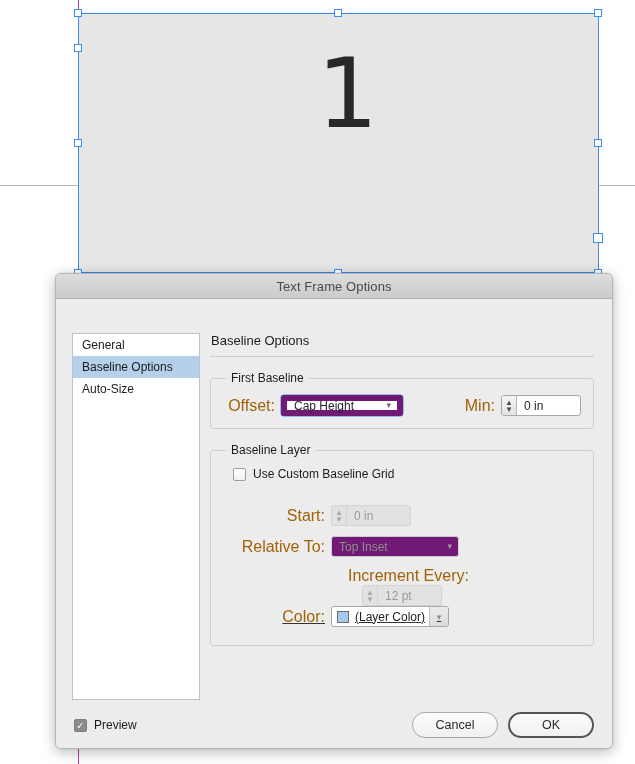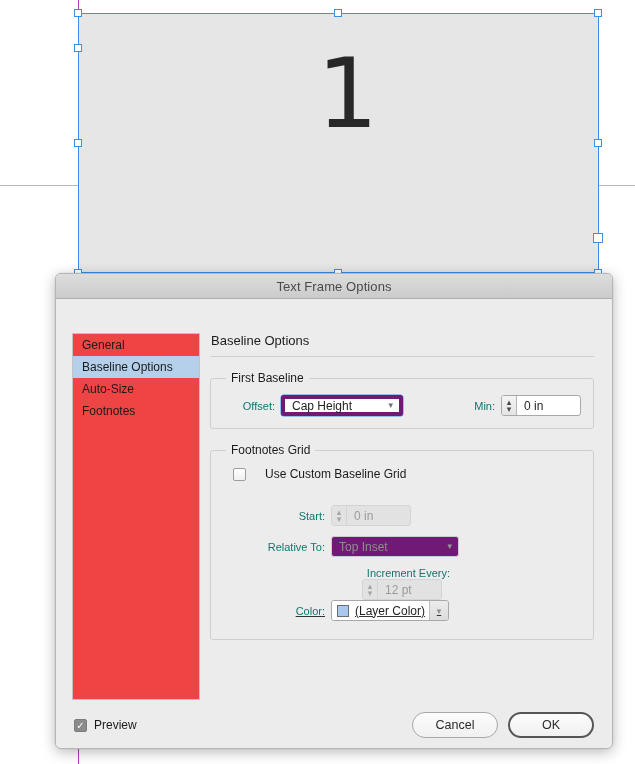--- a/index.html
+++ b/index.html
@@ -80,21 +80,21 @@
     position: relative;
     height: 450px;
     background: #ececec;
   }
 
   
   #sidebar {
     position: absolute;
     left: 16px; top: 34px;
     width: 128px; height: 367px;
-    background: #ef4444;
+    background: #ffffff;
     border: 1px solid #c2c2c2;
     overflow: hidden;
   }
   .side-item {
     height: 22px;
     line-height: 22px;
     padding-left: 9px;
     font-size: 12px;
     color: #1b1b1b;
     white-space: nowrap;
@@ -133,41 +133,41 @@
     margin-left: 3px;
   }
 
   .row {
     display: flex;
     align-items: center;
     margin-top: 8px;
   }
   .row.first { margin-top: 4px; }
   .lbl {
-    font-size: 11px;
-    color: #0f766e;
+    font-size: 16px;
+    color: #a16207;
     text-align: right;
     white-space: nowrap;
   }
 
   
   .select {
     position: relative;
     height: 21px;
     background: #ffffff;
     border: 1px solid #a8a8a8;
     border-radius: 3px;
     display: flex; align-items: center;
     padding: 0 20px 0 7px;
     font-size: 12px;
     color: #1f1f1f;
     white-space: nowrap;
   }
   .select.focused {
-    border: 4px solid #701a75;
+    border: 6px solid #701a75;
     box-shadow: 0 0 0 0.5px #3c8fe8;
     text-align: right;
   }
   .select.disabled {
     background: #701a75;
     border: 1px solid #cdcdcd;
     color: #8e8e8e;
   }
   .select .chev {
     position: absolute;
@@ -329,21 +329,20 @@
     <div id="titlebar">
       <span class="title">Text Frame Options</span>
     </div>
 
     <div id="dialog-body">
 
       <div id="sidebar">
         <div class="side-item">General</div>
         <div class="side-item selected">Baseline Options</div>
         <div class="side-item">Auto-Size</div>
-        <div class="side-item">Footnotes</div>
       </div>
 
       <div id="pane">
 
         <div class="pane-title">Baseline Options</div>
         <div class="pane-rule"></div>
 
         <fieldset class="group">
           <legend>First Baseline</legend>
 
@@ -363,23 +362,23 @@
               <div class="stepper">
                 <span>▴</span>
                   <span>▾</span>
               </div>
               <div class="val">0 in</div>
             </div>
           </div>
         </fieldset>
 
         <fieldset class="group" style="padding-bottom:18px;">
-          <legend>Footnotes Grid</legend>
-
-          <div class="row first cbrow" style="padding-left:10px;gap:12px;">
+          <legend>Baseline Layer</legend>
+
+          <div class="row first cbrow" style="padding-left:10px;">
             <span class="cbox"></span>
             <span class="cblabel">Use Custom Baseline Grid</span>
           </div>
 
           <div class="row" style="margin-top:24px;">
             <span class="lbl" style="width:102px; margin-right:6px;">Start:</span>
             <div class="numfield disabled" style="width:80px;">
               <div class="stepper">
                 <span>▴</span>
                   <span>▾</span>

